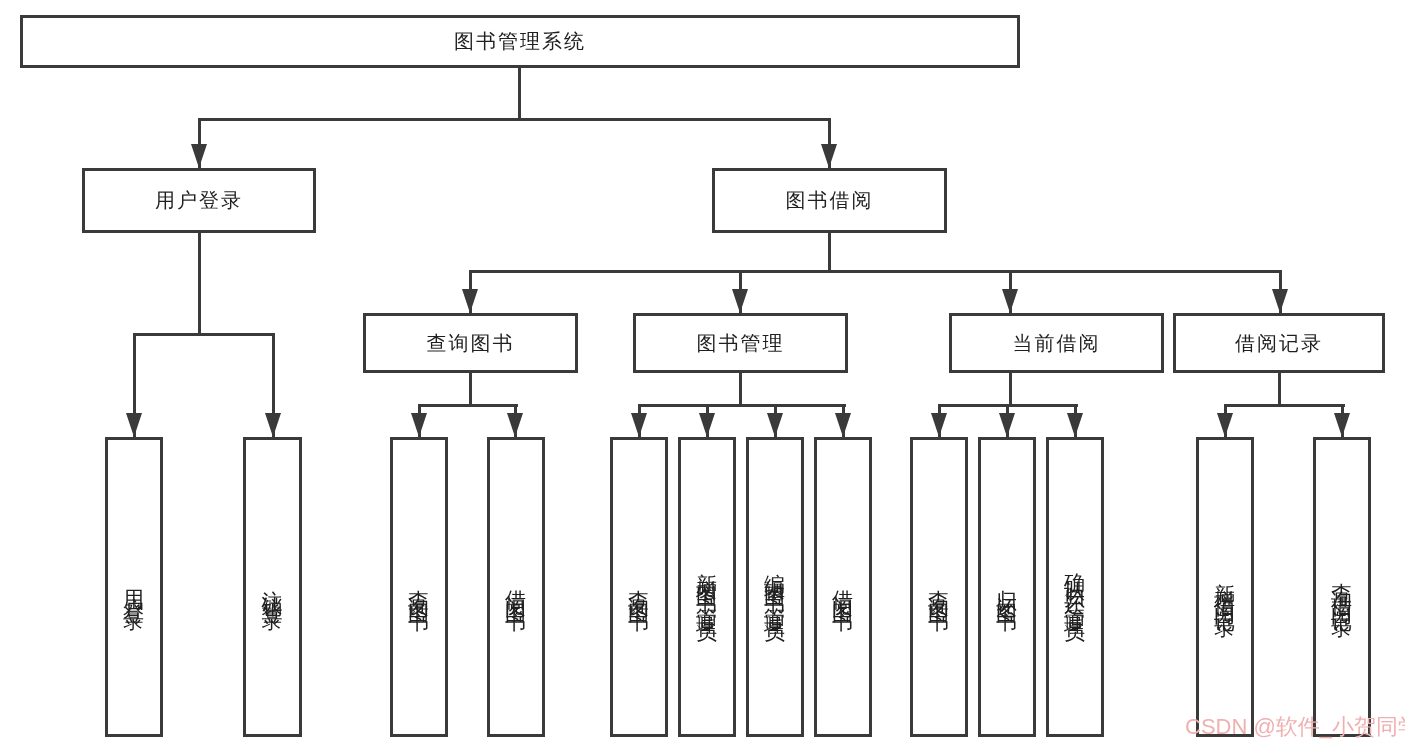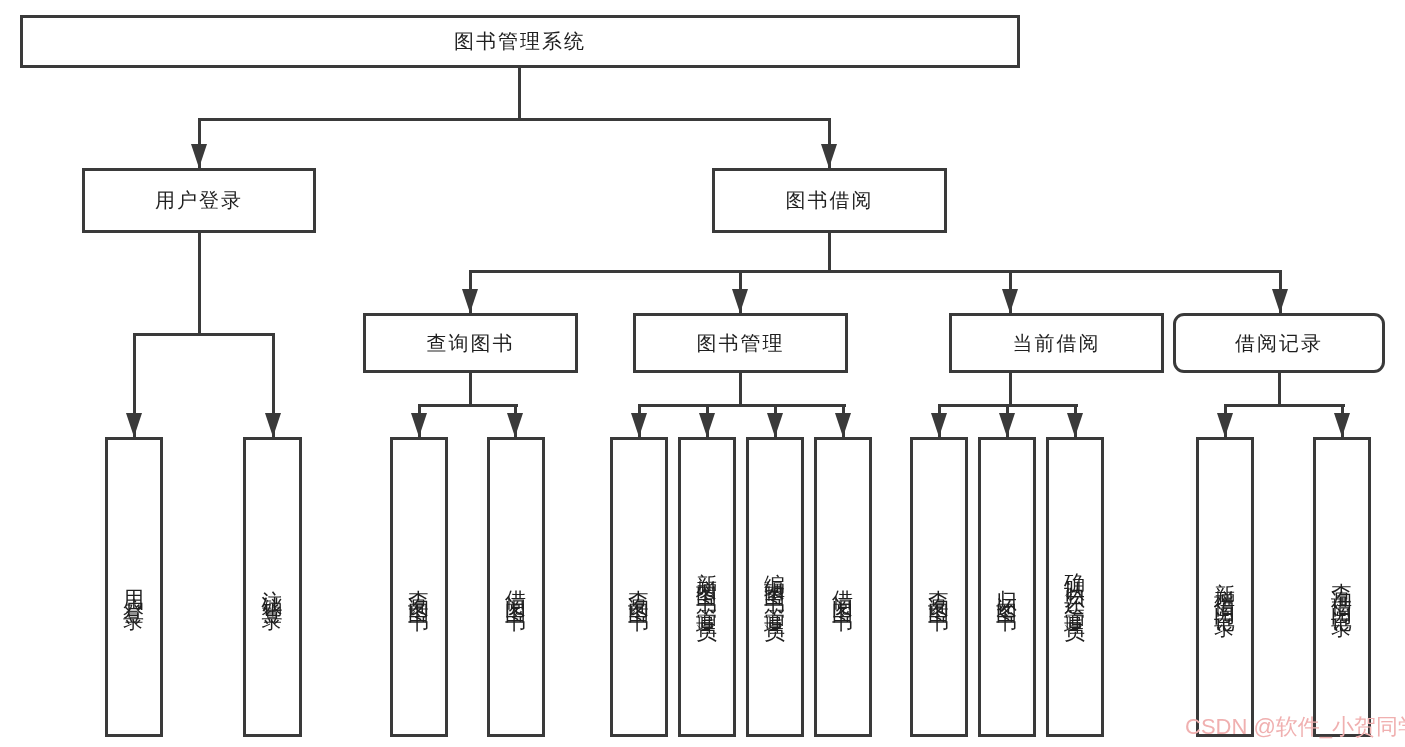--- a/index.html
+++ b/index.html
@@ -77,21 +77,21 @@
 
   <div class="node h" style="left:363px;top:313px;width:215px;height:60px;">
     <span>查询图书</span>
   </div>
   <div class="node h" style="left:633px;top:313px;width:215px;height:60px;">
     <span>图书管理</span>
   </div>
   <div class="node h" style="left:903px;top:313px;width:215px;height:60px;margin-left:46px;">
     <span>当前借阅</span>
   </div>
-  <div class="node h" style="left:1173px;top:313px;width:212px;height:60px;border-radius:11px;">
+  <div class="node h" style="left:1173px;top:313px;width:212px;height:60px;">
     <span>借阅记录</span>
   </div>
 
   <div class="edge" style="left:469px;top:373px;width:3px;height:34px;"></div>
   <div class="edge" style="left:418px;top:404px;width:100px;height:3px;"></div>
   <div class="edge" style="left:418px;top:404px;width:3px;height:33px;"></div>
   <div class="edge" style="left:514px;top:404px;width:3px;height:33px;"></div>
   <div class="arrow" style="left:411px;top:413px;"></div>
   <div class="arrow" style="left:507px;top:413px;"></div>
 

